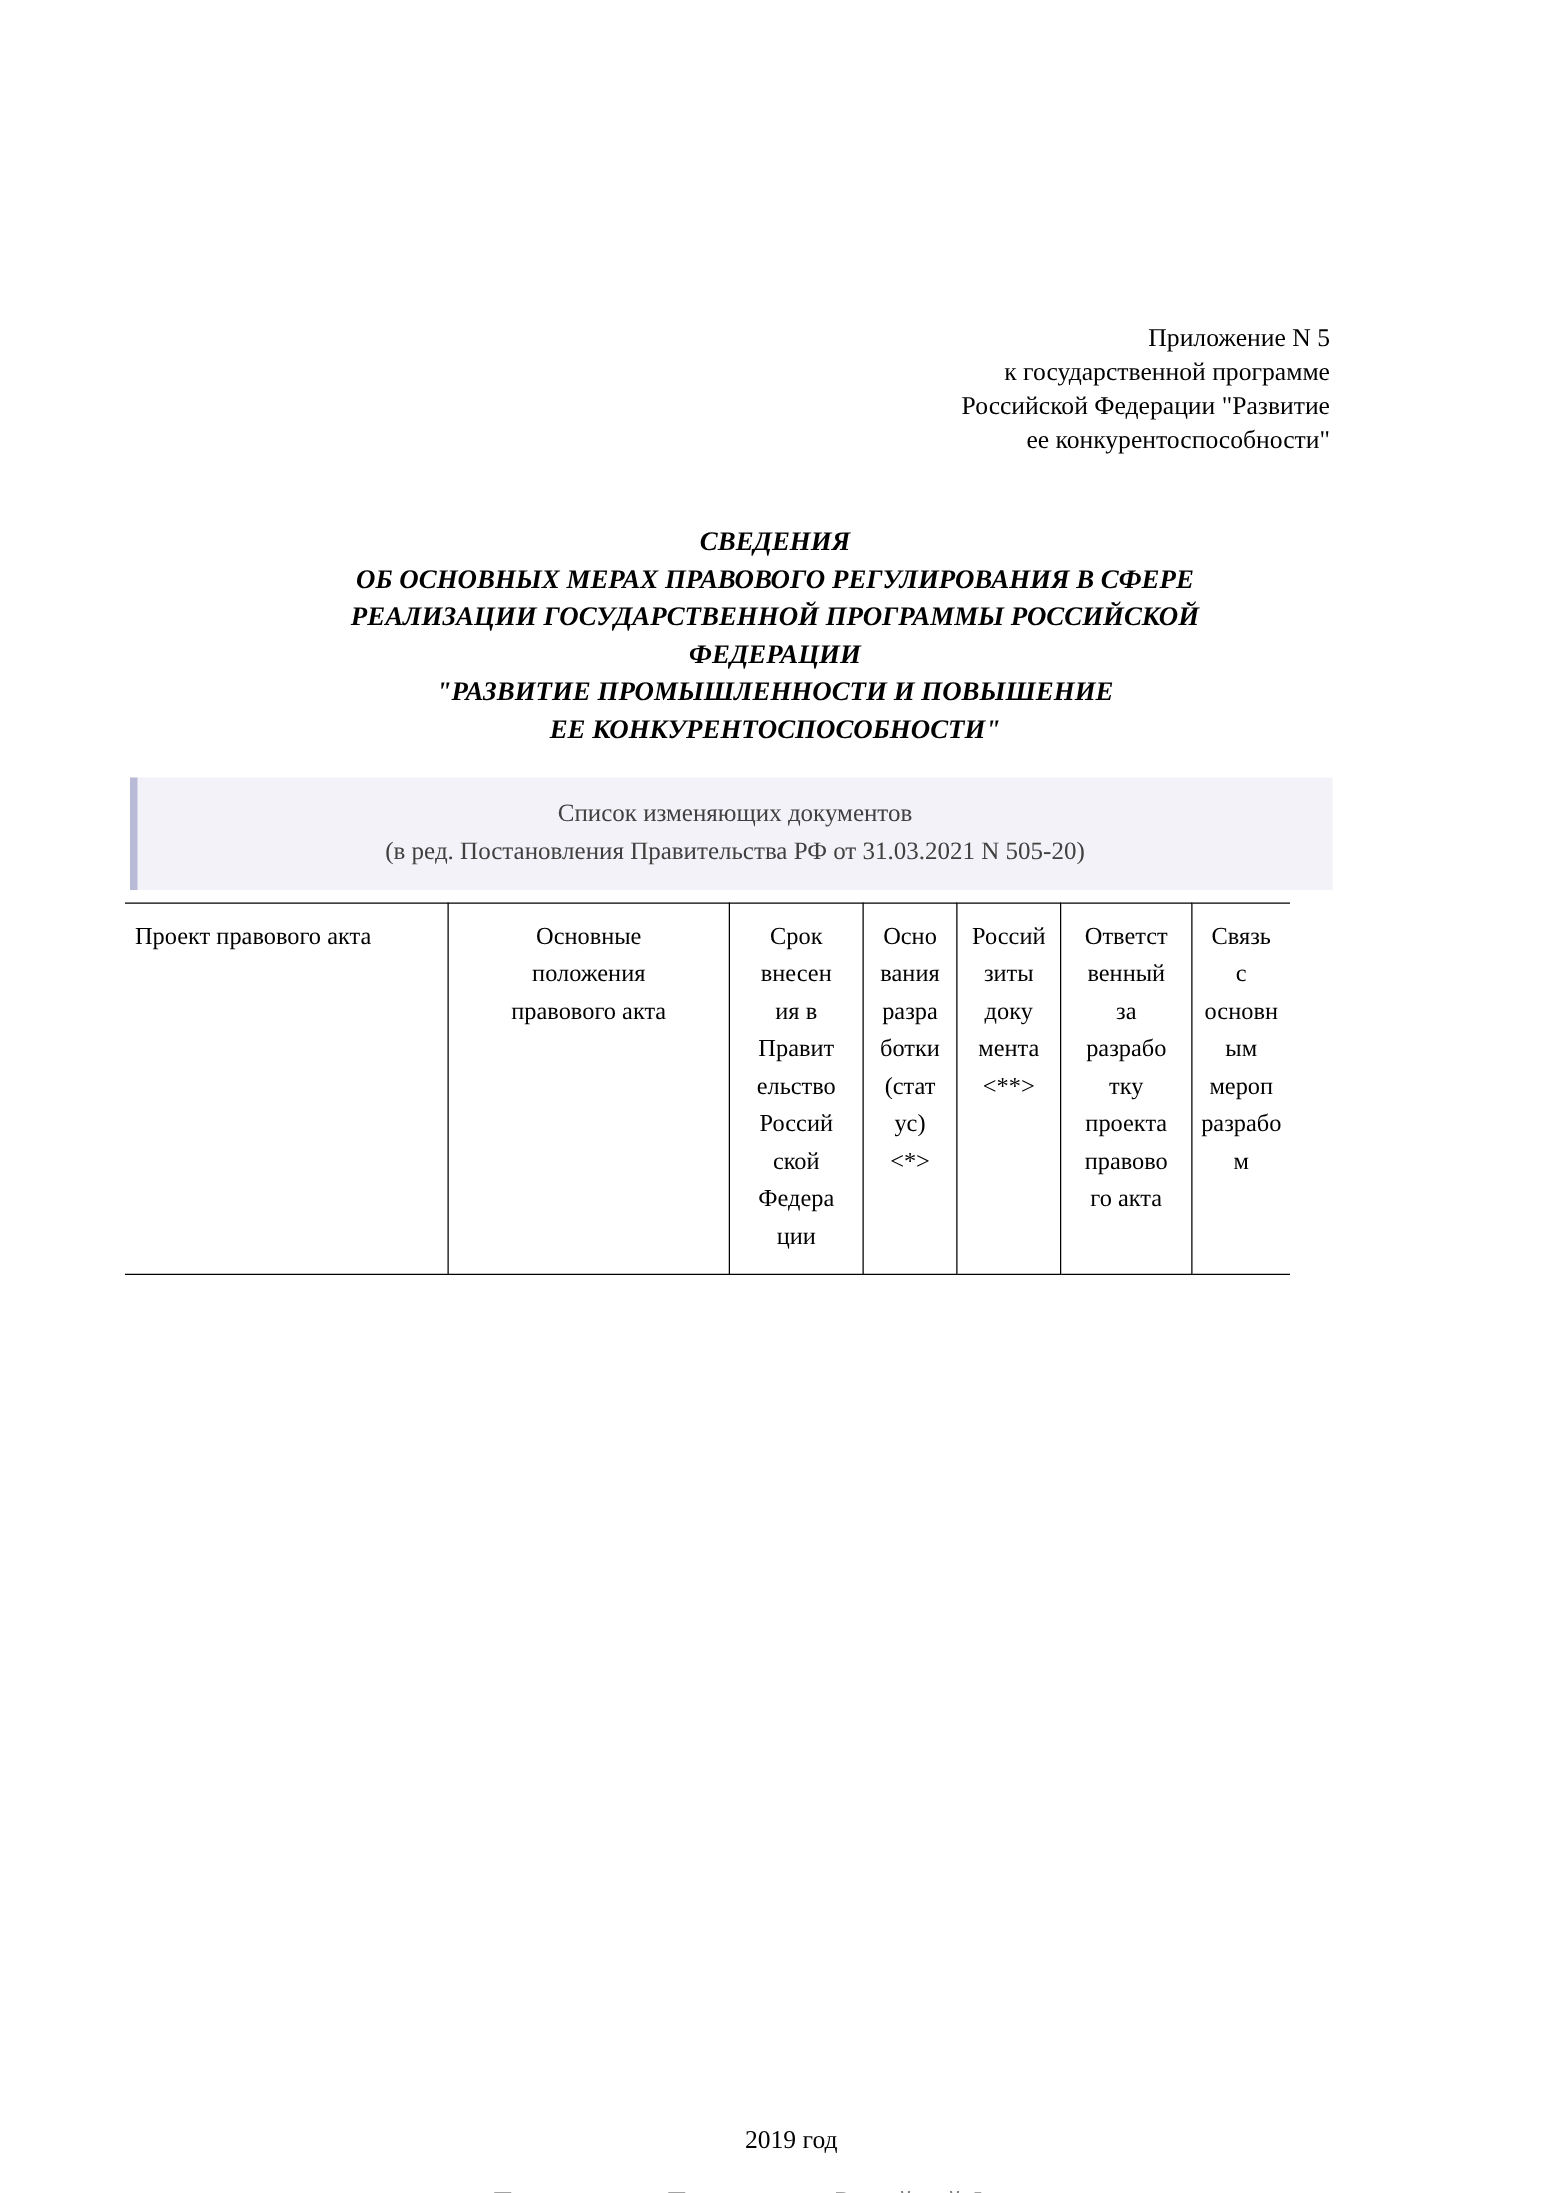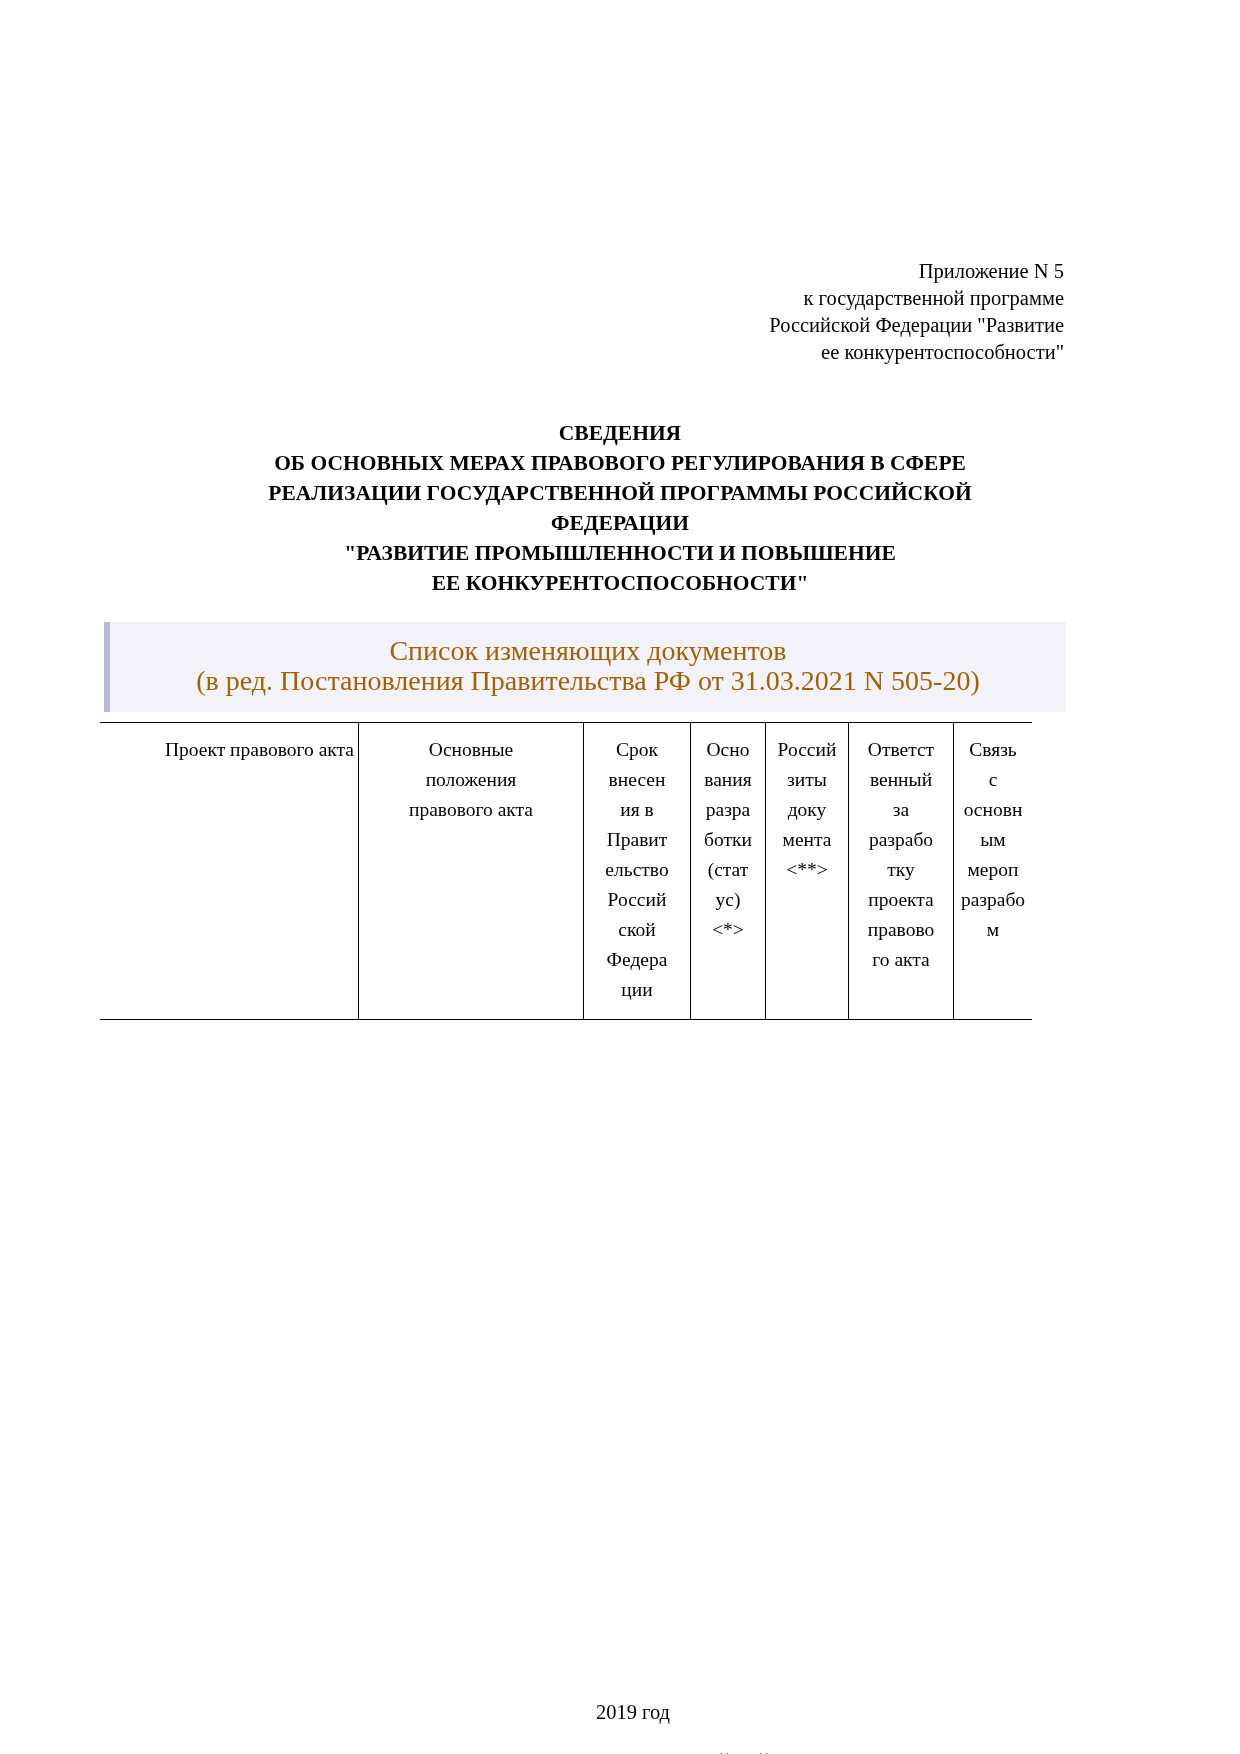--- a/index.html
+++ b/index.html
@@ -39,36 +39,37 @@
   
   .doc-title {
     position: absolute;
     left: 100px;
     top: 418px;
     width: 1040px;
     text-align: center;
     font-weight: bold;
     font-size: 21.5px;
     line-height: 30px;
+    font-style: italic;
   }
   .doc-title .tline { display: block; }
 
   
   .note-box {
     position: absolute;
     left: 104px;
     top: 622px;
     width: 962px;
     box-sizing: border-box;
     background: #f2f2f8;
     border-left: 6px solid #b9bad6;
     padding: 14px 10px 16px 10px;
     text-align: center;
-    color: #a16207;
-    font-size: 28px;
+    color: #404040;
+    font-size: 20px;
     line-height: 30px;
   }
   .note-box .nline { display: block; }
 
   
   .table-wrap {
     position: absolute;
     left: 100px;
     top: 722px;
     width: 866px;
@@ -86,21 +87,21 @@
     vertical-align: top;
     font-weight: normal;
     font-size: 19.5px;
     line-height: 30px;
     padding: 12px 4px 14px 4px;
     height: 242px;
     text-align: center;
   }
   table.reg-table th.first {
     border-left: none;
-    text-align: right;
+    text-align: left;
     padding-left: 8px;
   }
   table.reg-table th.last {
     border-right: none;
   }
   th .hl { display: block; }
 
   
   .section-year {
     position: absolute;

